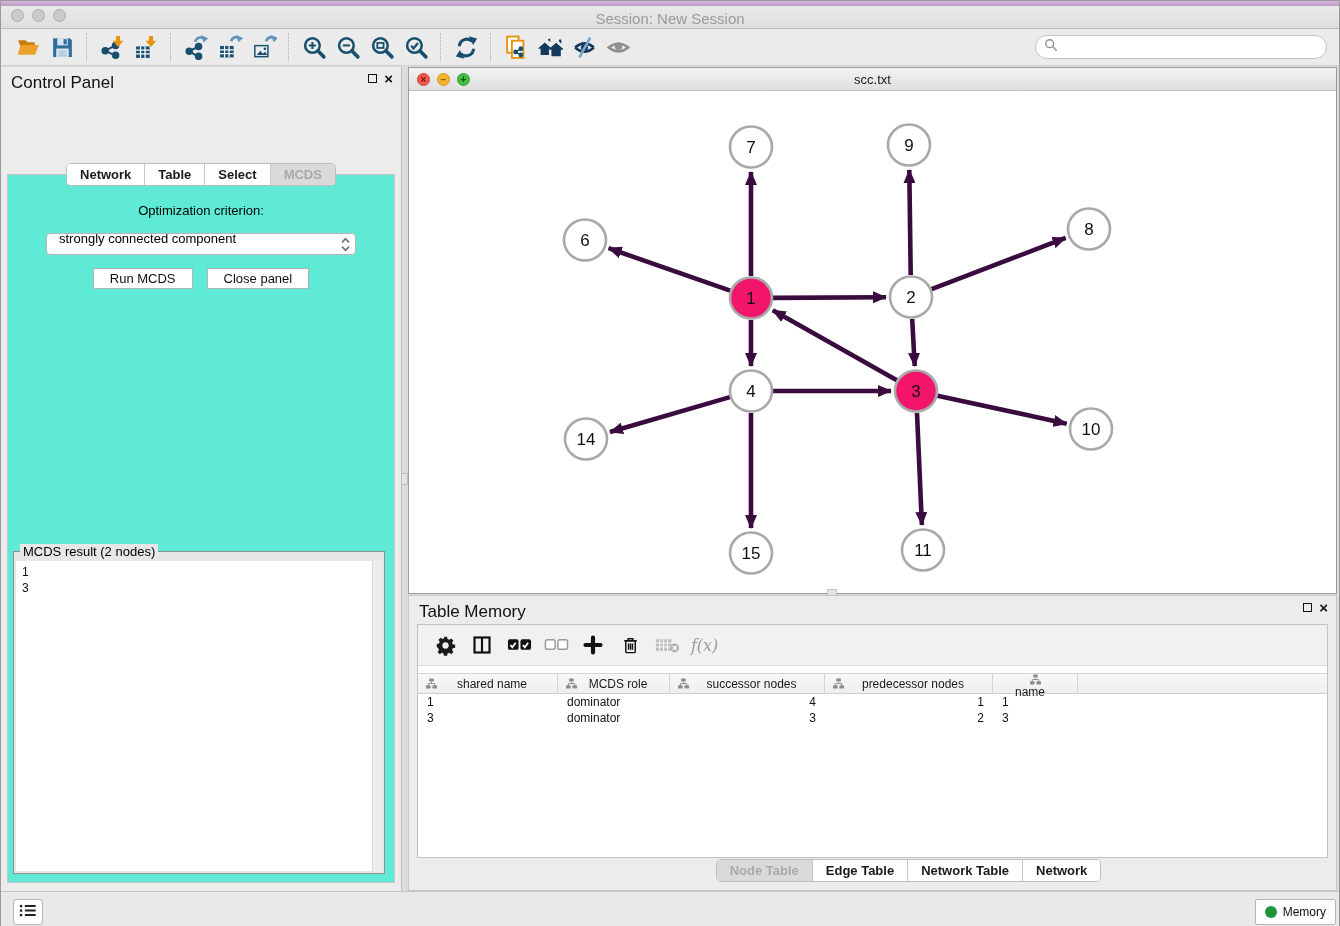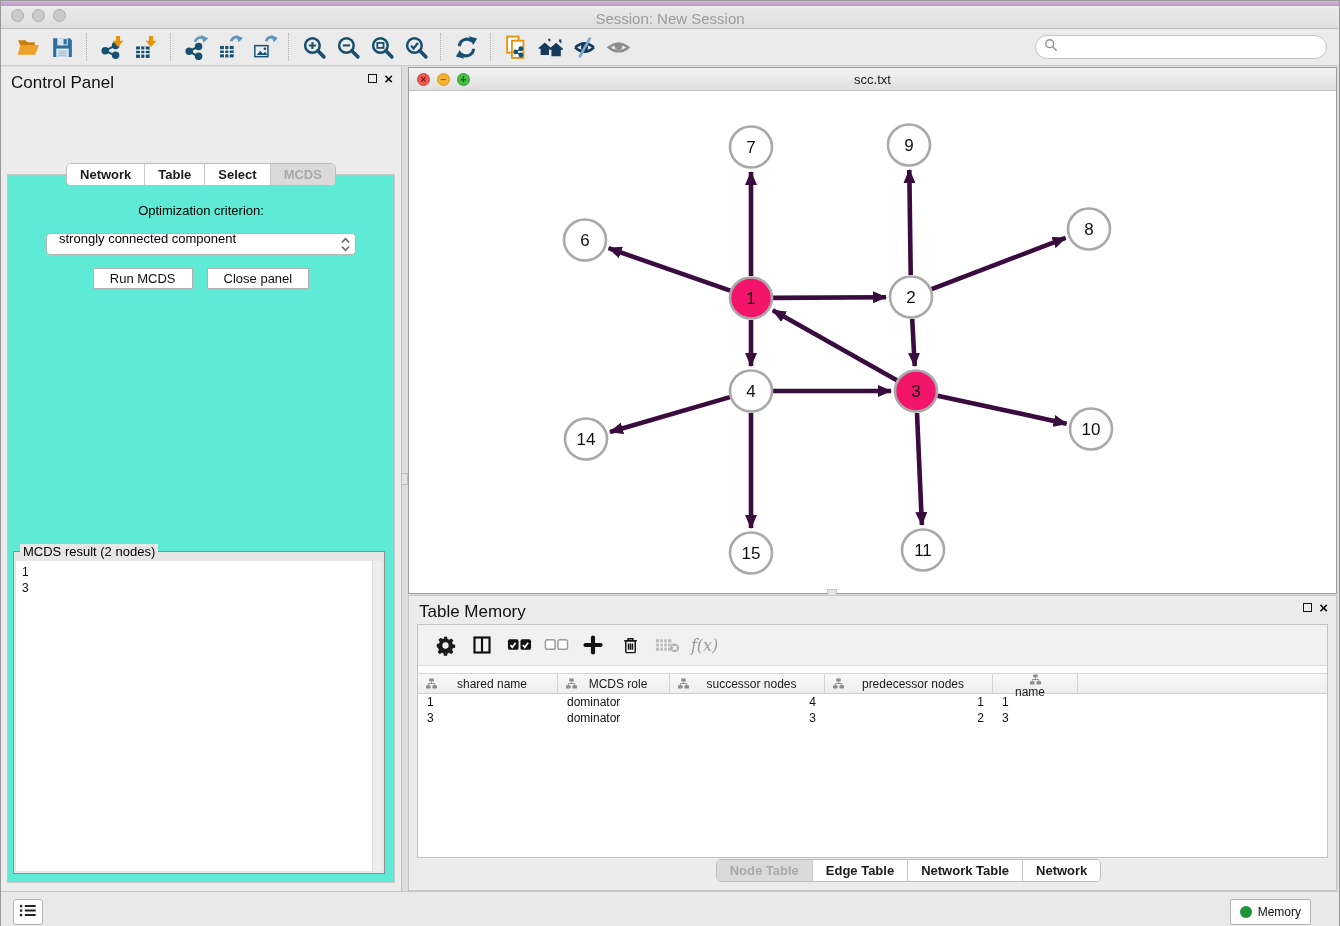--- a/index.html
+++ b/index.html
@@ -67,21 +67,21 @@
   .th-cell .h-label{flex:1;text-align:center;padding-right:10px;}
   .tbl-row{display:flex;height:16px;font-size:12px;color:#111;align-items:center;}
   .td-cell{box-sizing:border-box;padding:0 9px;overflow:hidden;white-space:nowrap;}
   .c0{width:140px;} .c1{width:112px;} .c2{width:155px;text-align:right;} .c3{width:168px;text-align:right;} .c4{width:85px;flex-direction:column;}
   .th-cell.c2 .h-label,.th-cell.c3 .h-label{text-align:center;}
   .tp-tabs-wrap{position:absolute;left:0;bottom:8px;width:100%;text-align:center;padding-left:36px;}
 
   
   .status-bar{position:absolute;left:0;top:890px;width:100%;height:36px;background:#e9e9e9;border-top:1px solid #c6c6c6;box-sizing:border-box;}
   .sb-left{position:absolute;left:12px;top:7px;width:28px;height:24px;background:#fdfdfd;border:1px solid #b5b5b5;border-radius:3px;display:flex;align-items:center;justify-content:center;}
-  .sb-mem{position:absolute;right:28px;top:7px;height:24px;background:#fdfdfd;border:1px solid #b5b5b5;border-radius:2px;display:flex;align-items:center;gap:6px;padding:0 9px;font-size:12px;color:#111;}
+  .sb-mem{position:absolute;right:3px;top:7px;height:24px;background:#fdfdfd;border:1px solid #b5b5b5;border-radius:2px;display:flex;align-items:center;gap:6px;padding:0 9px;font-size:12px;color:#111;}
   .mem-dot{width:12px;height:12px;border-radius:50%;background:#1e9338;}
 
   .grip-v{position:absolute;left:400px;top:472px;width:7px;height:12px;background:#e4e4e4;border:1px solid #bdbdbd;box-sizing:border-box;}
   .grip-h{position:absolute;left:826px;top:588px;width:10px;height:7px;background:#e4e4e4;border:1px solid #c4c4c4;box-sizing:border-box;}
 </style>
 </head>
 <body>
 
 <div class="app">
 

